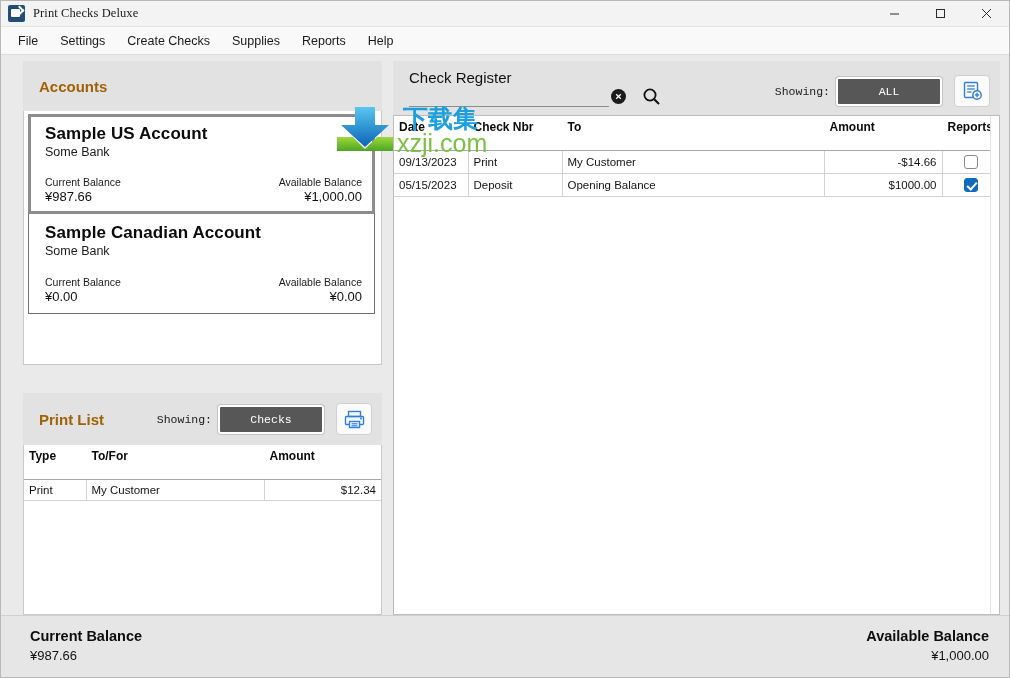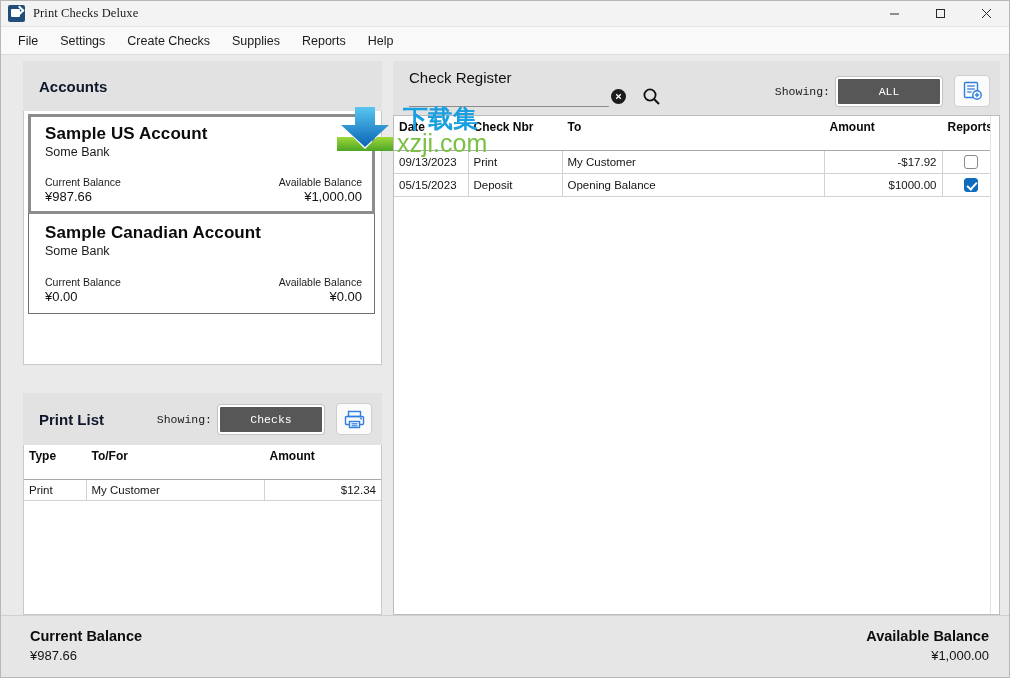--- a/index.html
+++ b/index.html
@@ -79,21 +79,21 @@
     background: #eaeaea;
   }
   .panel { background: #ffffff; display: flex; flex-direction: column; }
 
   .panel-head {
     background: #e2e2e2;
     height: 50px; min-height: 50px;
     display: flex; align-items: center;
     padding: 0 12px 0 16px;
   }
-  .panel-title { font-size: 15px; font-weight: bold; color: #0f172a; }
+  .panel-title { font-size: 15px; font-weight: bold; color: #a16207; }
 
   .accounts-panel { height: 304px; }
   .accounts-body {
     flex: 1; background: #ffffff;
     border: 1px solid #c9c9c9; border-top: none;
     padding: 3px 6px 0 4px;
     overflow: hidden;
   }
   .acct-card {
     background: #ffffff;
@@ -472,21 +472,21 @@
               <th>To</th>
               <th>Amount</th>
               <th>Reports</th>
             </tr>
           </thead>
           <tbody>
             <tr>
               <td>09/13/2023</td>
               <td>Print</td>
               <td>My Customer</td>
-              <td class="num neg">-$17.92</td>
+              <td class="num neg">-$14.66</td>
               <td class="ctr">
                 <span class="chk"></span>
               </td>
             </tr>
             <tr>
               <td>05/15/2023</td>
               <td>Deposit</td>
               <td>Opening Balance</td>
               <td class="num">$1000.00</td>
               <td class="ctr">

